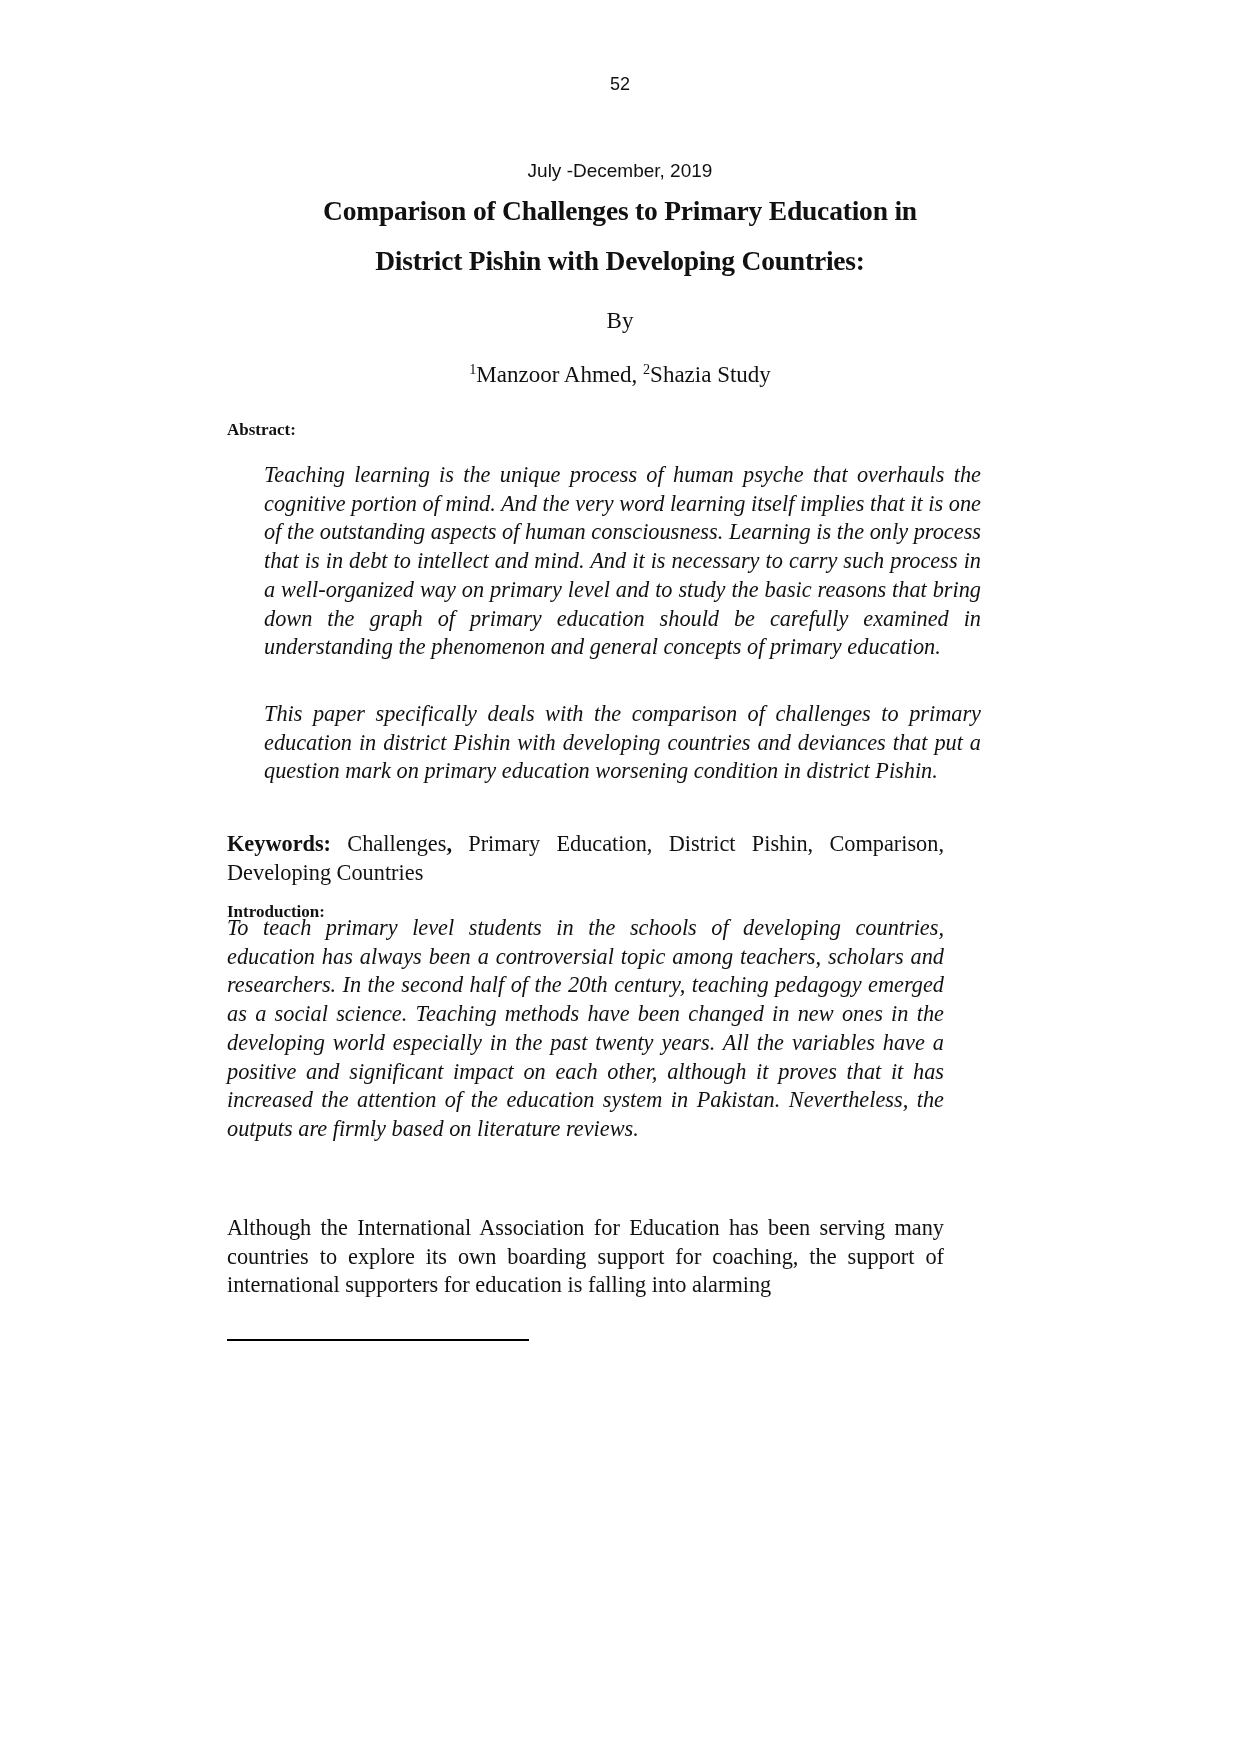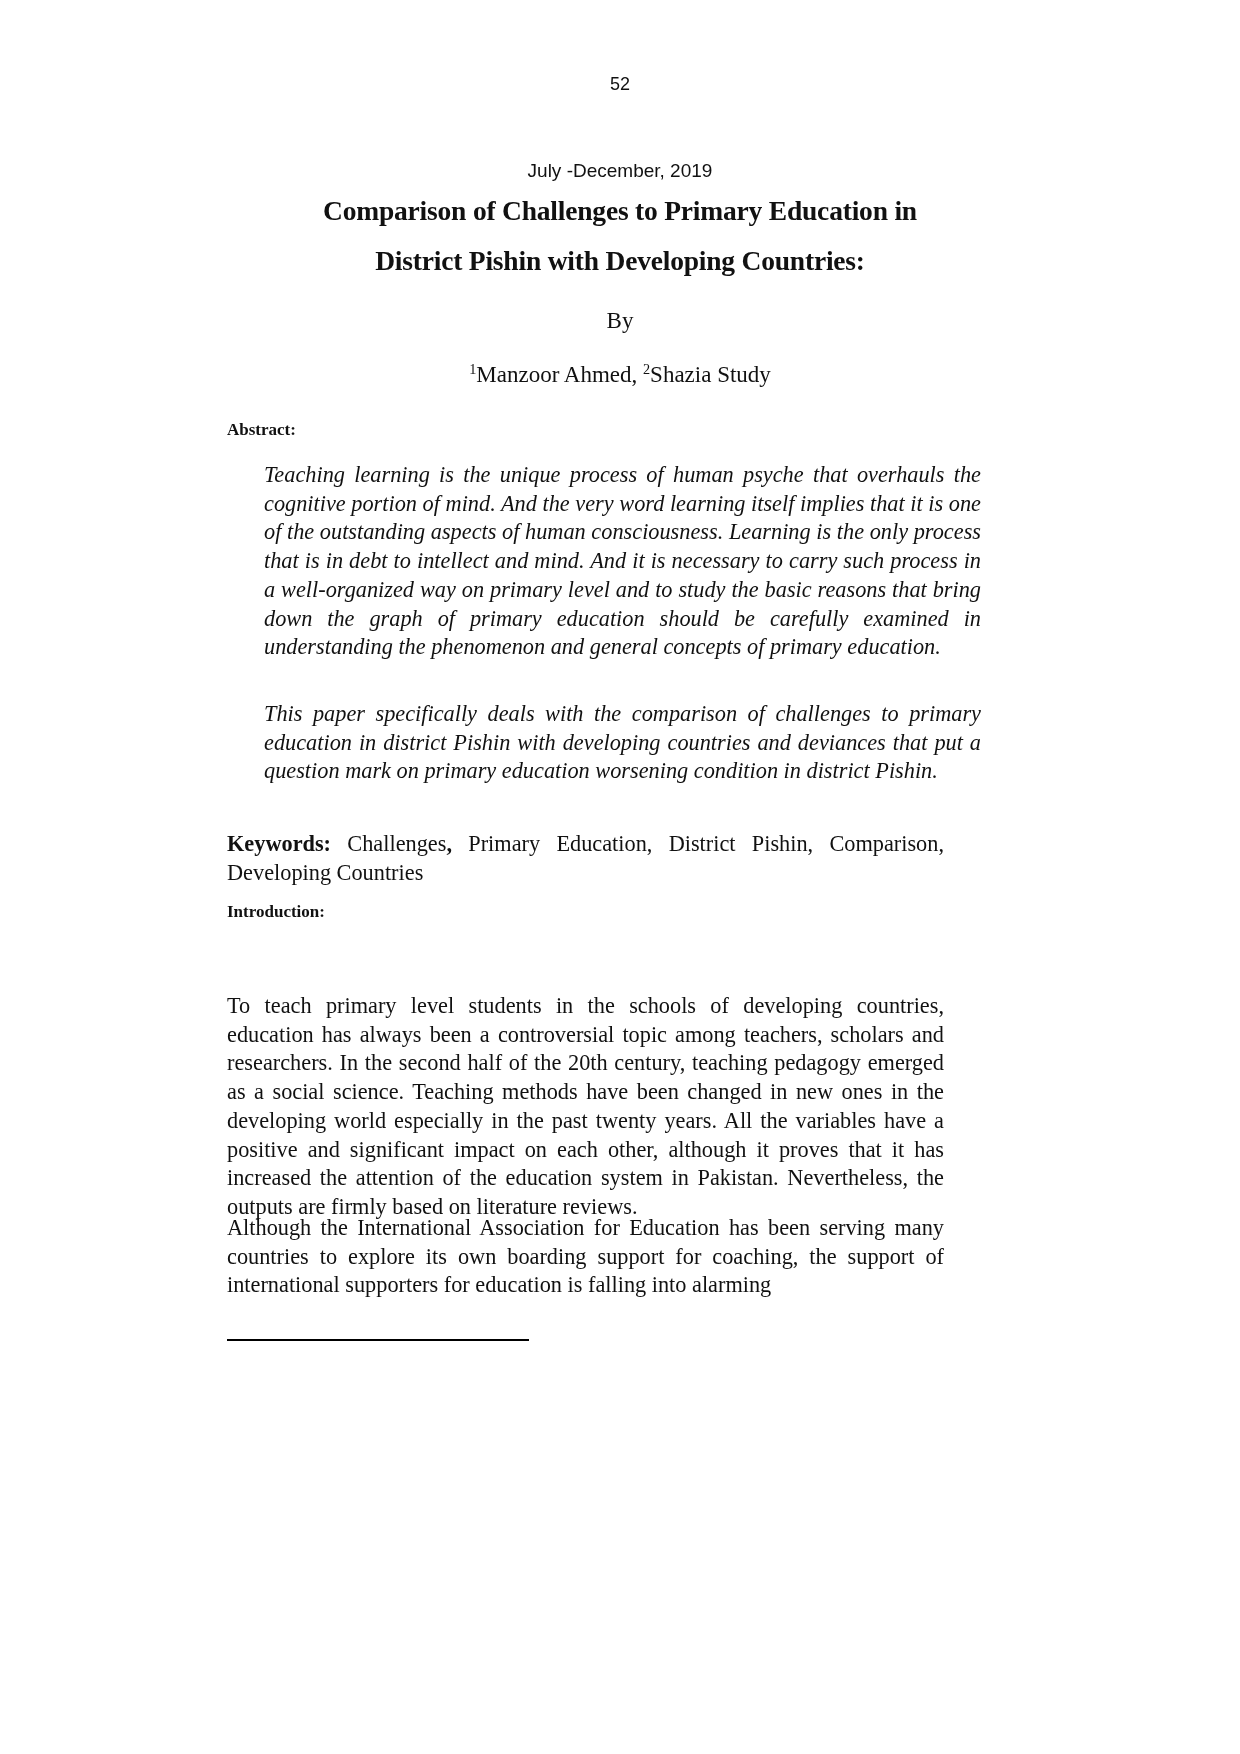--- a/index.html
+++ b/index.html
@@ -18,21 +18,21 @@
   sup.fn { font-size: 62%; vertical-align: 0.55em; line-height: 0; }
   .col { left: 227px; width: 717px; }
   .heading { font-size: 17px; font-weight: bold; }
   .para { font-size: 22.3px; line-height: 28.7px; text-align: justify; text-align-last: left; margin: 0; }
   .para.italic { font-style: italic; margin-left: 37px; }
   #abstract-heading { top: 420px; }
   #abstract-p1 { top: 461px; }
   #abstract-p2 { top: 700px; }
   #keywords { top: 830px; }
   #intro-heading { top: 902px; }
-  #intro-p1 { top: 992px; }
+  #intro-p1 { top: 914px; font-style: italic; }
   #intro-p2 { top: 1214px; }
   #footnote-rule { left: 227px; top: 1339px; width: 302px; height: 2px; background: #000000; }
   .footnotes { left: 227px; width: 717px; top: 1355px; font-size: 16.6px; line-height: 25px; }
   .footnotes p { margin: 0; text-align: justify; text-align-last: left; }
 </style>
 </head>
 <body>
 
 <div class="abs center sans" id="page-number">52</div>
 <div class="abs center sans" id="issue-date">July -December, 2019</div>

